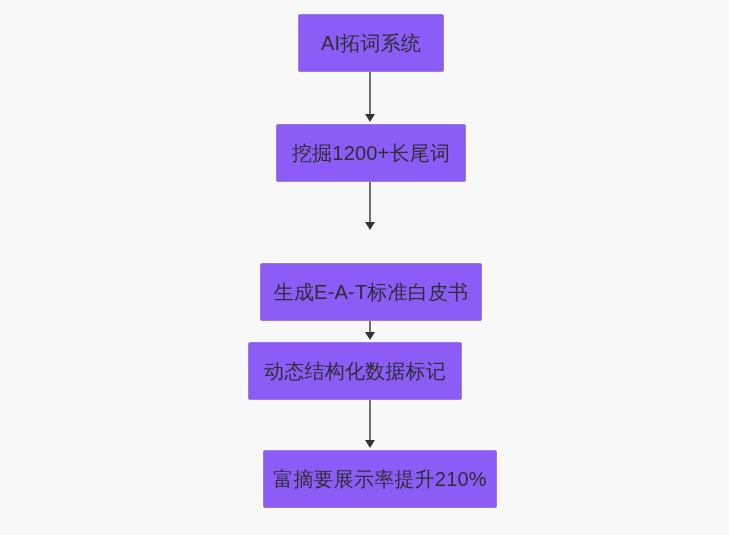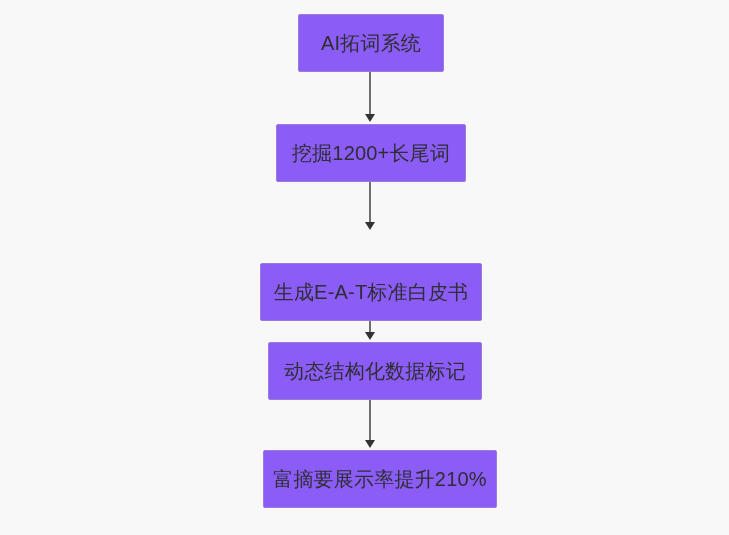--- a/index.html
+++ b/index.html
@@ -72,21 +72,21 @@
   </div>
 
   <div class="node" style="left:276px; top:124px; width:190px; height:58px;">
     <span class="node-label">挖掘1200+长尾词</span>
   </div>
 
   <div class="node" style="left:260px; top:232px; width:222px; height:58px;margin-top:31px;">
     <span class="node-label">生成E-A-T标准白皮书</span>
   </div>
 
-  <div class="node" style="left:268px; top:342px; width:214px; height:58px;">
+  <div class="node" style="left:248px; top:342px; width:214px; height:58px;">
     <span class="node-label">动态结构化数据标记</span>
   </div>
 
   <div class="node" style="left:254px; top:450px; width:234px; height:58px;margin-left:9px;">
     <span class="node-label">富摘要展示率提升210%</span>
   </div>
 
 </div>
 
 </body></html>

